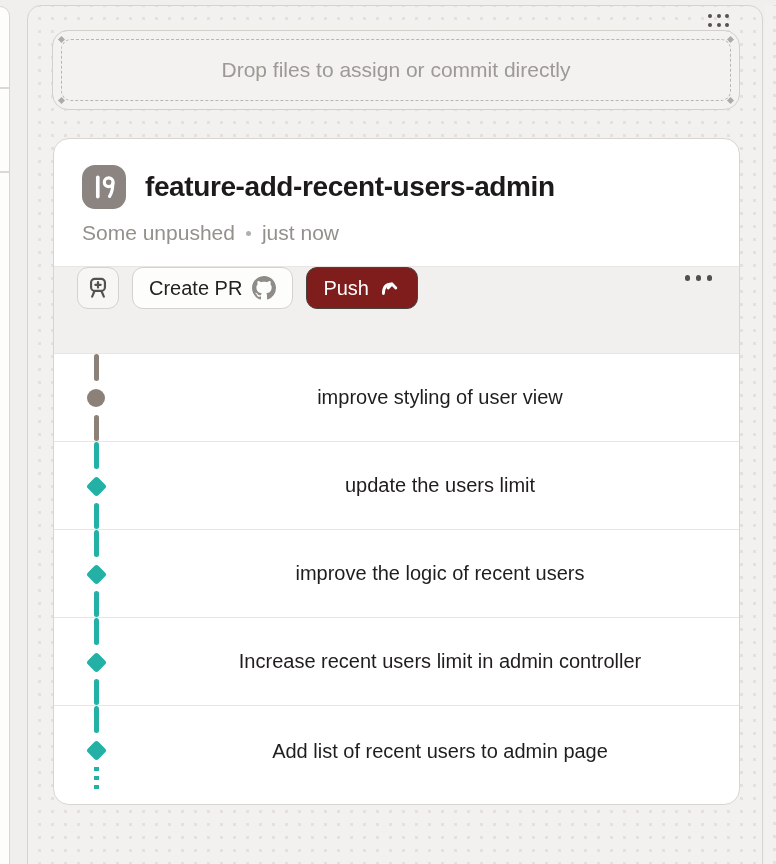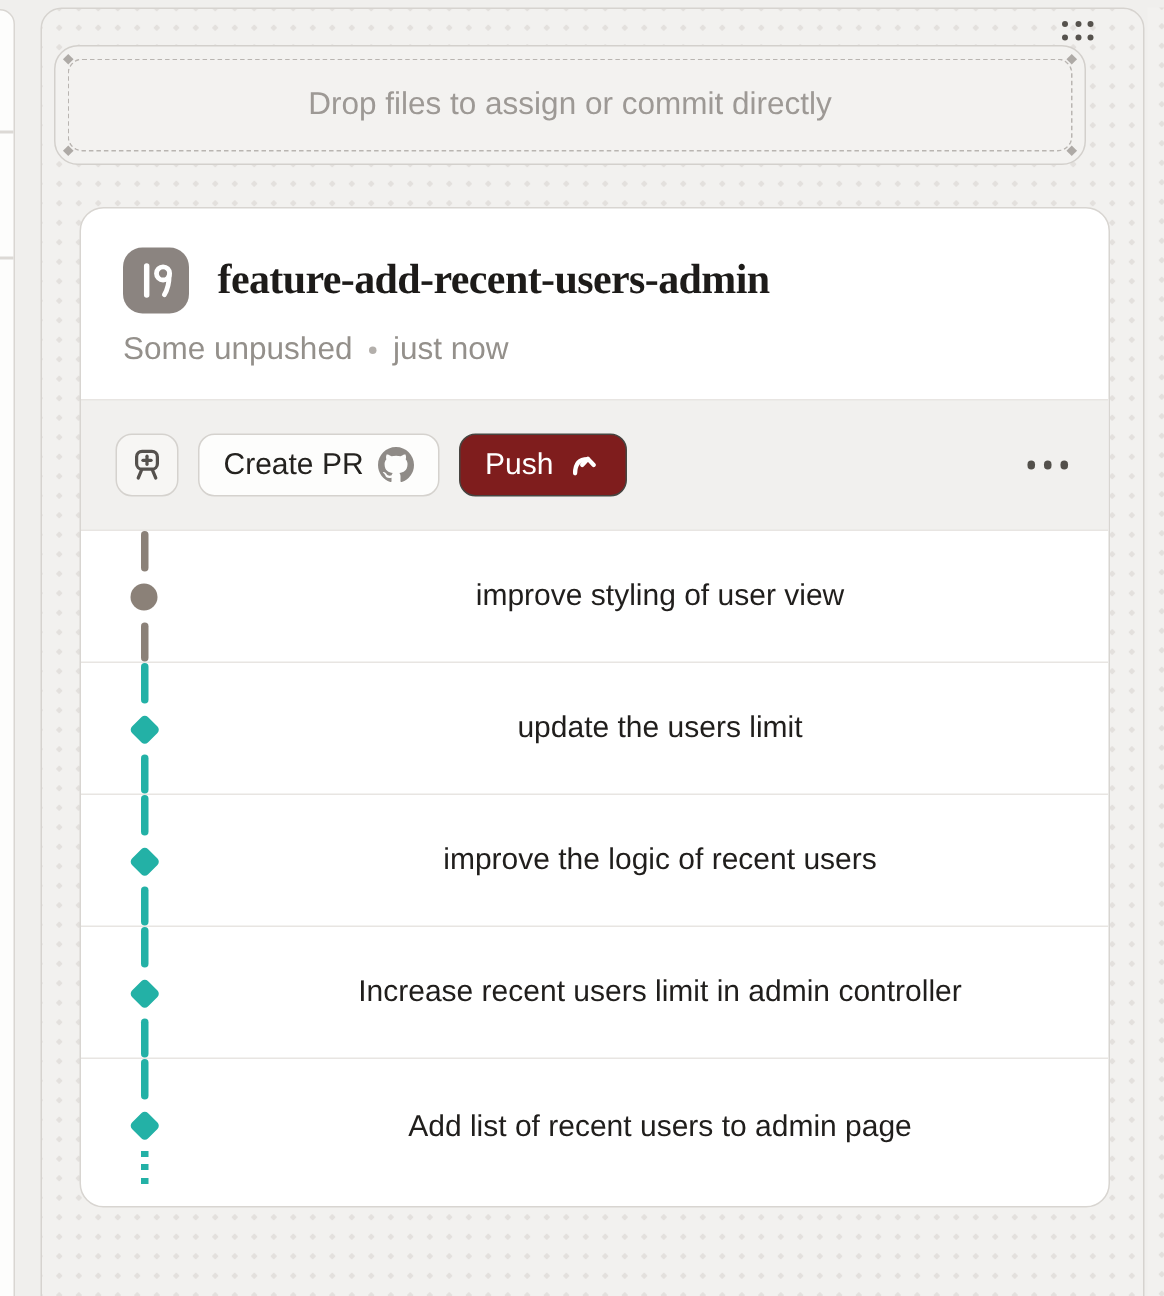--- a/index.html
+++ b/index.html
@@ -37,21 +37,21 @@
   
   .drag-handle{
     position:absolute;left:708px;top:14px;display:grid;
     grid-template-columns:repeat(3,4px);grid-template-rows:repeat(2,4px);
     gap:4.5px;cursor:grab;
   }
   .drag-handle i{width:4px;height:4px;border-radius:50%;background:#56524d;}
 
   
   .dropzone{
-    position:absolute;left:36px;top:30px;width:688px;height:80px;
+    position:absolute;left:52px;top:30px;width:688px;height:80px;
     border:1.5px solid #d3d0cc;border-radius:16px;background:#f3f2f0;
     box-sizing:border-box;
   }
   .dropzone-inner{
     position:absolute;inset:8px;border:1.5px dashed #b9b5b1;border-radius:10px;
     display:flex;align-items:center;justify-content:center;
   }
   .dz-corner{position:absolute;width:5px;height:5px;background:#aeaaa6;transform:rotate(45deg);}
   .dz-corner.tl{left:-3px;top:-3px;} .dz-corner.tr{right:-3px;top:-3px;}
   .dz-corner.bl{left:-3px;bottom:-3px;} .dz-corner.br{right:-3px;bottom:-3px;}
@@ -65,33 +65,32 @@
   }
   .card-header{padding:26px 28px 0 28px;}
   .header-line{display:flex;align-items:center;gap:19px;}
   .branch-icon{
     width:44px;height:44px;border-radius:13px;background:#8b8480;
     display:flex;align-items:center;justify-content:center;flex:0 0 auto;
   }
   .branch-title{
     font-size:28px;font-weight:700;color:#1d1b19;letter-spacing:-0.4px;
     white-space:nowrap;
-    font-family:Liberation Serif, serif;
   }
   .header-sub{
     margin-top:12px;display:flex;align-items:center;gap:11px;
     font-size:21px;color:#94908b;
   }
   .sub-dot{width:5px;height:5px;border-radius:50%;background:#b3afab;}
 
   
   .toolbar{
     margin-top:21px;height:88px;background:#f1f0ee;
     border-top:1.5px solid #e8e5e2;border-bottom:1.5px solid #e8e5e2;
-    display:flex;align-items:center;padding:0 23px;gap:13px;box-sizing:border-box;
+    display:flex;align-items:flex-start;padding:0 23px;gap:13px;box-sizing:border-box;
   }
   .icon-btn{
     width:42px;height:42px;border-radius:11px;border:1.5px solid #d5d2ce;
     background:#f7f6f4;display:flex;align-items:center;justify-content:center;
     box-sizing:border-box;cursor:pointer;
   }
   .btn{
     height:42px;border-radius:11px;display:flex;align-items:center;gap:10px;
     padding:0 16px;font-size:20px;box-sizing:border-box;cursor:pointer;
   }

